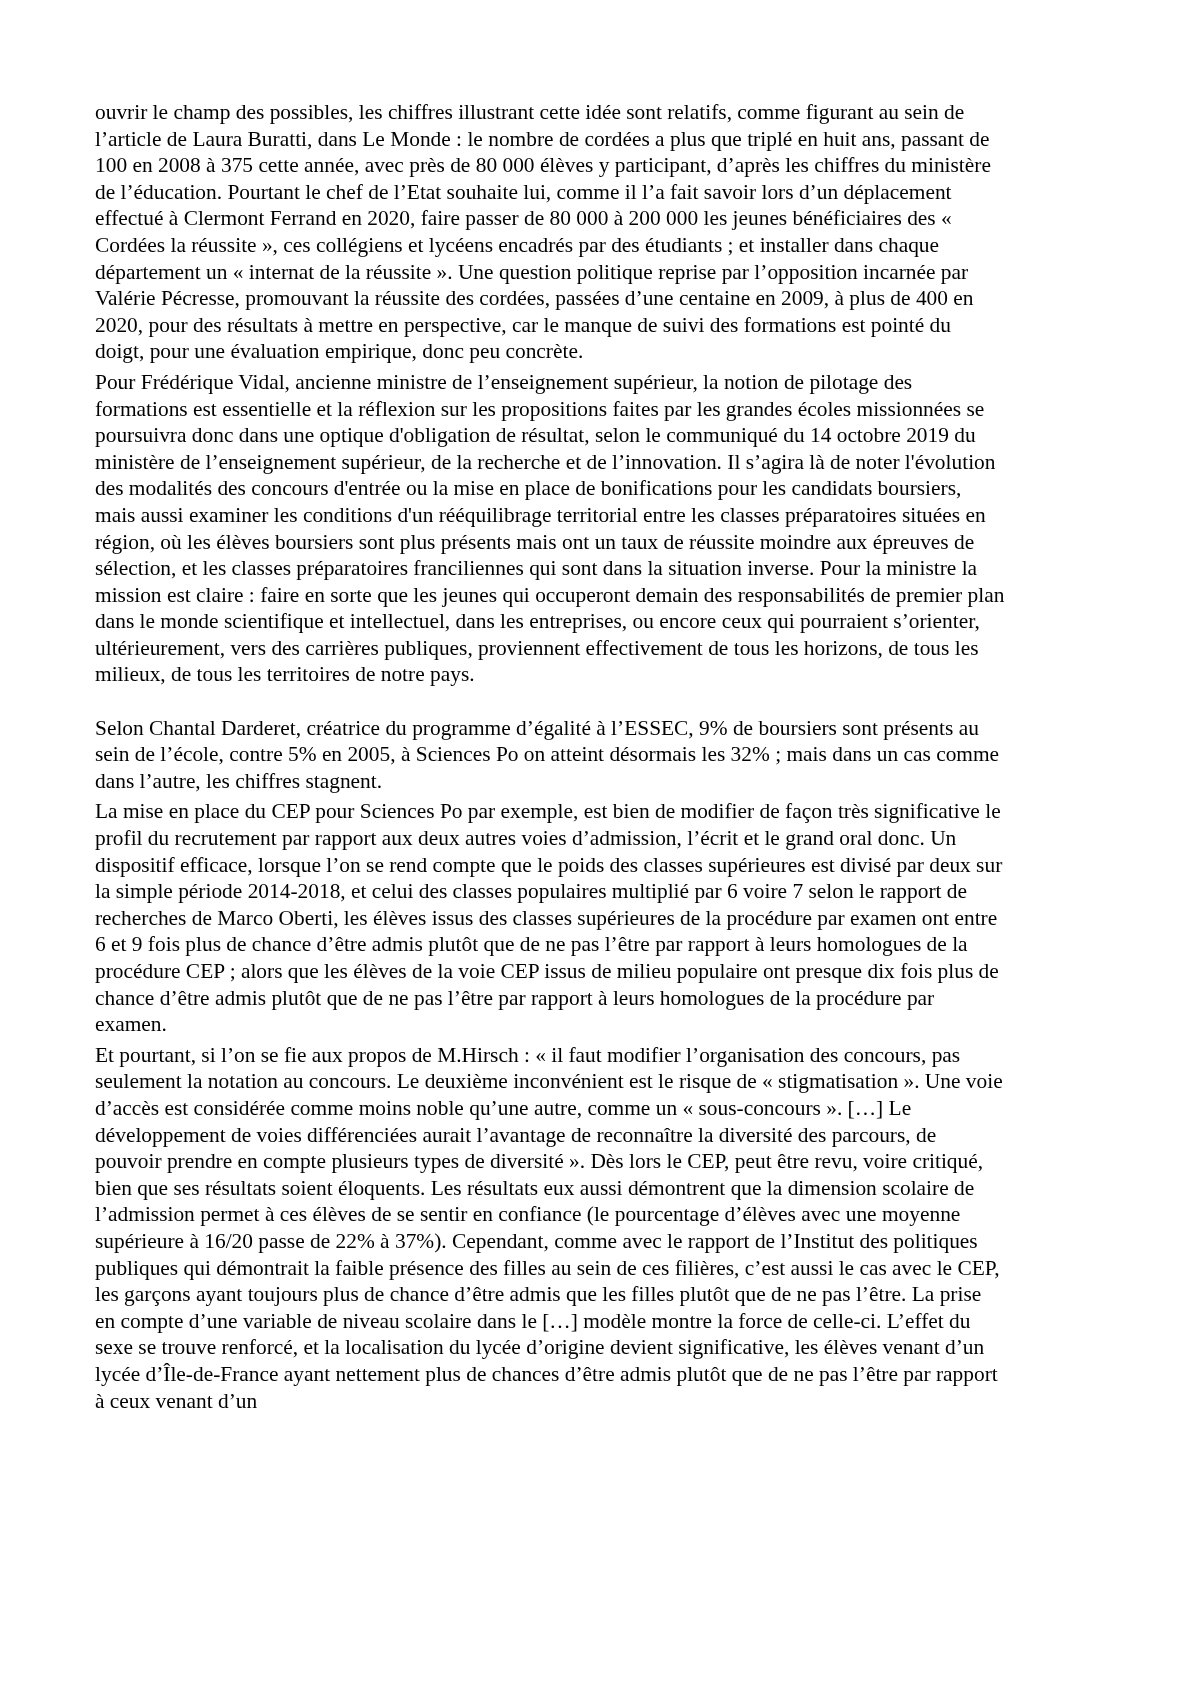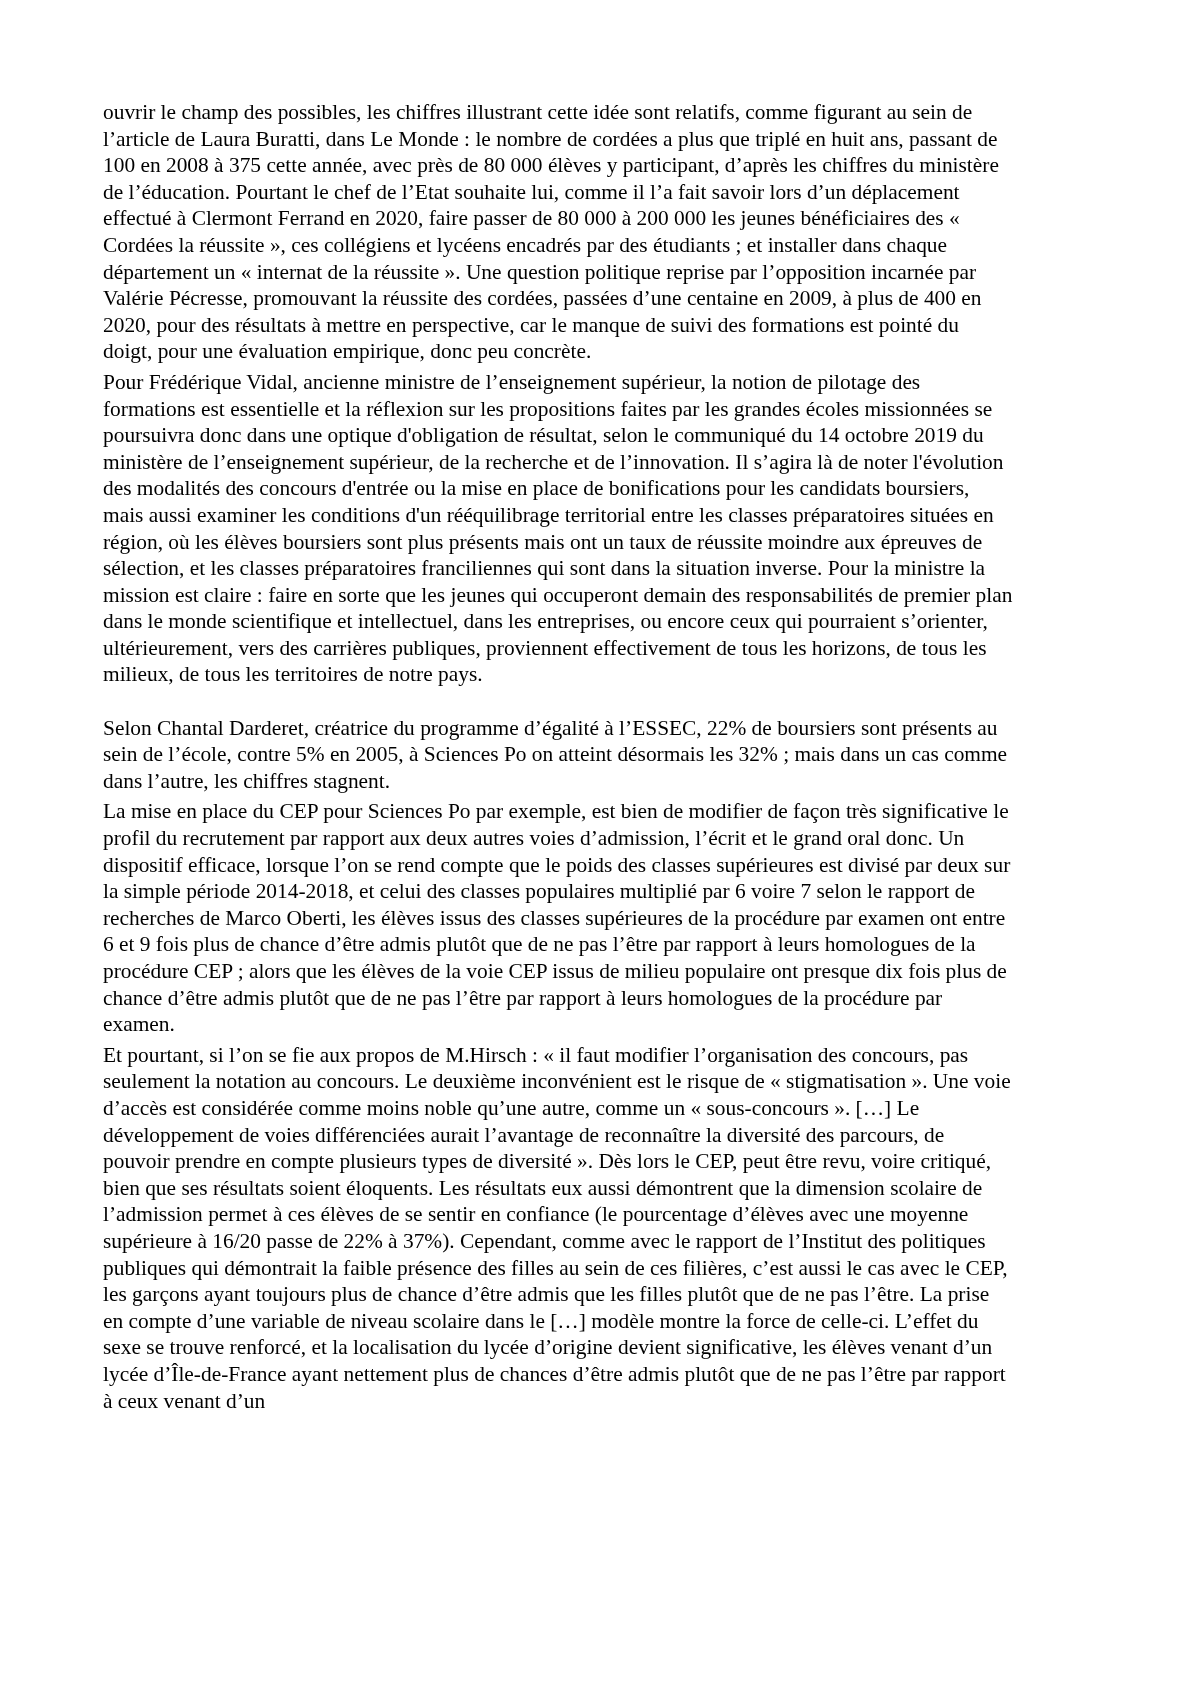--- a/index.html
+++ b/index.html
@@ -17,21 +17,21 @@
     position: relative;
     width: 1191px;
     height: 1684px;
     margin: 0 auto;
     background: #ffffff;
     overflow: hidden;
     box-sizing: border-box;
   }
   .text-column {
     position: absolute;
-    left: 103px;
+    left: 95px;
     top: 99px;
     width: 910px;
     font-size: 21.4px;
     line-height: 26.6px;
     text-align: left;
     color: #000000;
   }
   .para {
     margin: 0;
     padding: 0;
@@ -53,20 +53,20 @@
 
 <div class="page">
   <div class="text-column">
 
     <p class="para">ouvrir le champ des possibles, les chiffres illustrant cette idée sont relatifs, comme figurant au sein de l’article de Laura Buratti, dans Le Monde : le nombre de cordées a plus que triplé en huit ans, passant de 100 en 2008 à 375 cette année, avec près de 80 000 élèves y participant, d’après les chiffres du ministère de l’éducation. Pourtant le chef de l’Etat souhaite lui, comme il l’a fait savoir lors d’un déplacement effectué à Clermont Ferrand en 2020, faire passer de 80 000 à 200 000 les jeunes bénéficiaires des « Cordées la réussite », ces collégiens et lycéens encadrés par des étudiants ; et installer dans chaque département un « internat de la réussite ». Une question politique reprise par l’opposition incarnée par Valérie Pécresse, promouvant la réussite des cordées, passées d’une centaine en 2009, à plus de 400 en 2020, pour des résultats à mettre en perspective, car le manque de suivi des formations est pointé du doigt, pour une évaluation empirique, donc peu concrète.</p>
 
     <p class="para">Pour Frédérique Vidal, ancienne ministre de l’enseignement supérieur, la notion de pilotage des formations est essentielle et la réflexion sur les propositions faites par les grandes écoles missionnées se poursuivra donc dans une optique d'obligation de résultat, selon le communiqué du 14 octobre 2019 du ministère de l’enseignement supérieur, de la recherche et de l’innovation. Il s’agira là de noter l'évolution des modalités des concours d'entrée ou la mise en place de bonifications pour les candidats boursiers, mais aussi examiner les conditions d'un rééquilibrage territorial entre les classes préparatoires situées en région, où les élèves boursiers sont plus présents mais ont un taux de réussite moindre aux épreuves de sélection, et les classes préparatoires franciliennes qui sont dans la situation inverse. Pour la ministre la mission est claire : faire en sorte que les jeunes qui occuperont demain des responsabilités de premier plan dans le monde scientifique et intellectuel, dans les entreprises, ou encore ceux qui pourraient s’orienter, ultérieurement, vers des carrières publiques, proviennent effectivement de tous les horizons, de tous les milieux, de tous les territoires de notre pays.</p>
 
     <span class="spacer-line"></span>
 
-    <p class="para">Selon Chantal Darderet, créatrice du programme d’égalité à l’ESSEC, 22% de boursiers sont présents au sein de l’école, contre 5% en 2005, à Sciences Po on atteint désormais les 32% ; mais dans un cas comme dans l’autre, les chiffres stagnent.</p>
+    <p class="para">Selon Chantal Darderet, créatrice du programme d’égalité à l’ESSEC, 9% de boursiers sont présents au sein de l’école, contre 5% en 2005, à Sciences Po on atteint désormais les 32% ; mais dans un cas comme dans l’autre, les chiffres stagnent.</p>
 
     <p class="para">La mise en place du CEP pour Sciences Po par exemple, est bien de modifier de façon très significative le profil du recrutement par rapport aux deux autres voies d’admission, l’écrit et le grand oral donc. Un dispositif efficace, lorsque l’on se rend compte que le poids des classes supérieures est divisé par deux sur la simple période 2014-2018, et celui des classes populaires multiplié par 6 voire 7 selon le rapport de recherches de Marco Oberti, les élèves issus des classes supérieures de la procédure par examen ont entre 6 et 9 fois plus de chance d’être admis plutôt que de ne pas l’être par rapport à leurs homologues de la procédure CEP ; alors que les élèves de la voie CEP issus de milieu populaire ont presque dix fois plus de chance d’être admis plutôt que de ne pas l’être par rapport à leurs homologues de la procédure par examen.</p>
 
     <p class="para">Et pourtant, si l’on se fie aux propos de M.Hirsch : « il faut modifier l’organisation des concours, pas seulement la notation au concours. Le deuxième inconvénient est le risque de « stigmatisation ». Une voie d’accès est considérée comme moins noble qu’une autre, comme un « sous-concours ». […] Le développement de voies différenciées aurait l’avantage de reconnaître la diversité des parcours, de pouvoir prendre en compte plusieurs types de diversité ». Dès lors le CEP, peut être revu, voire critiqué, bien que ses résultats soient éloquents. Les résultats eux aussi démontrent que la dimension scolaire de l’admission permet à ces élèves de se sentir en confiance (le pourcentage d’élèves avec une moyenne supérieure à 16/20 passe de 22% à 37%). Cependant, comme avec le rapport de l’Institut des politiques publiques qui démontrait la faible présence des filles au sein de ces filières, c’est aussi le cas avec le CEP, les garçons ayant toujours plus de chance d’être admis que les filles plutôt que de ne pas l’être. La prise en compte d’une variable de niveau scolaire dans le […] modèle montre la force de celle-ci. L’effet du sexe se trouve renforcé, et la localisation du lycée d’origine devient significative, les élèves venant d’un lycée d’Île-de-France ayant nettement plus de chances d’être admis plutôt que de ne pas l’être par rapport à ceux venant d’un</p>
 
   </div>
 </div>
 
 </body></html>

